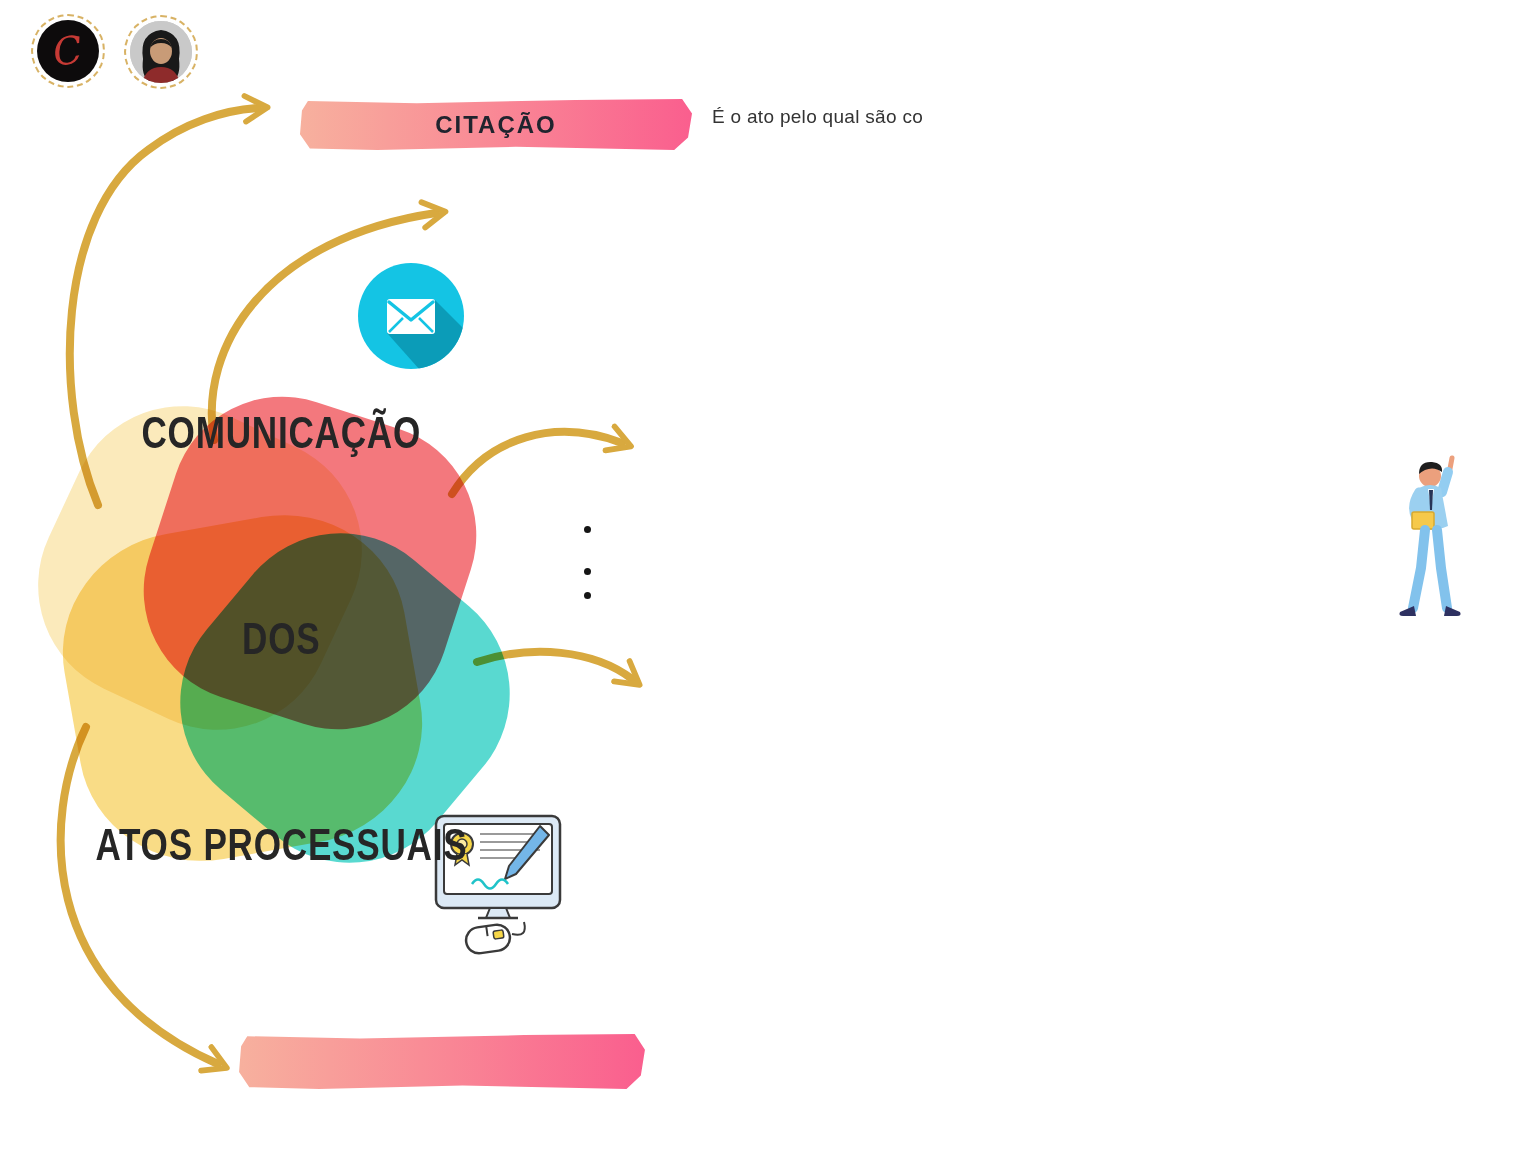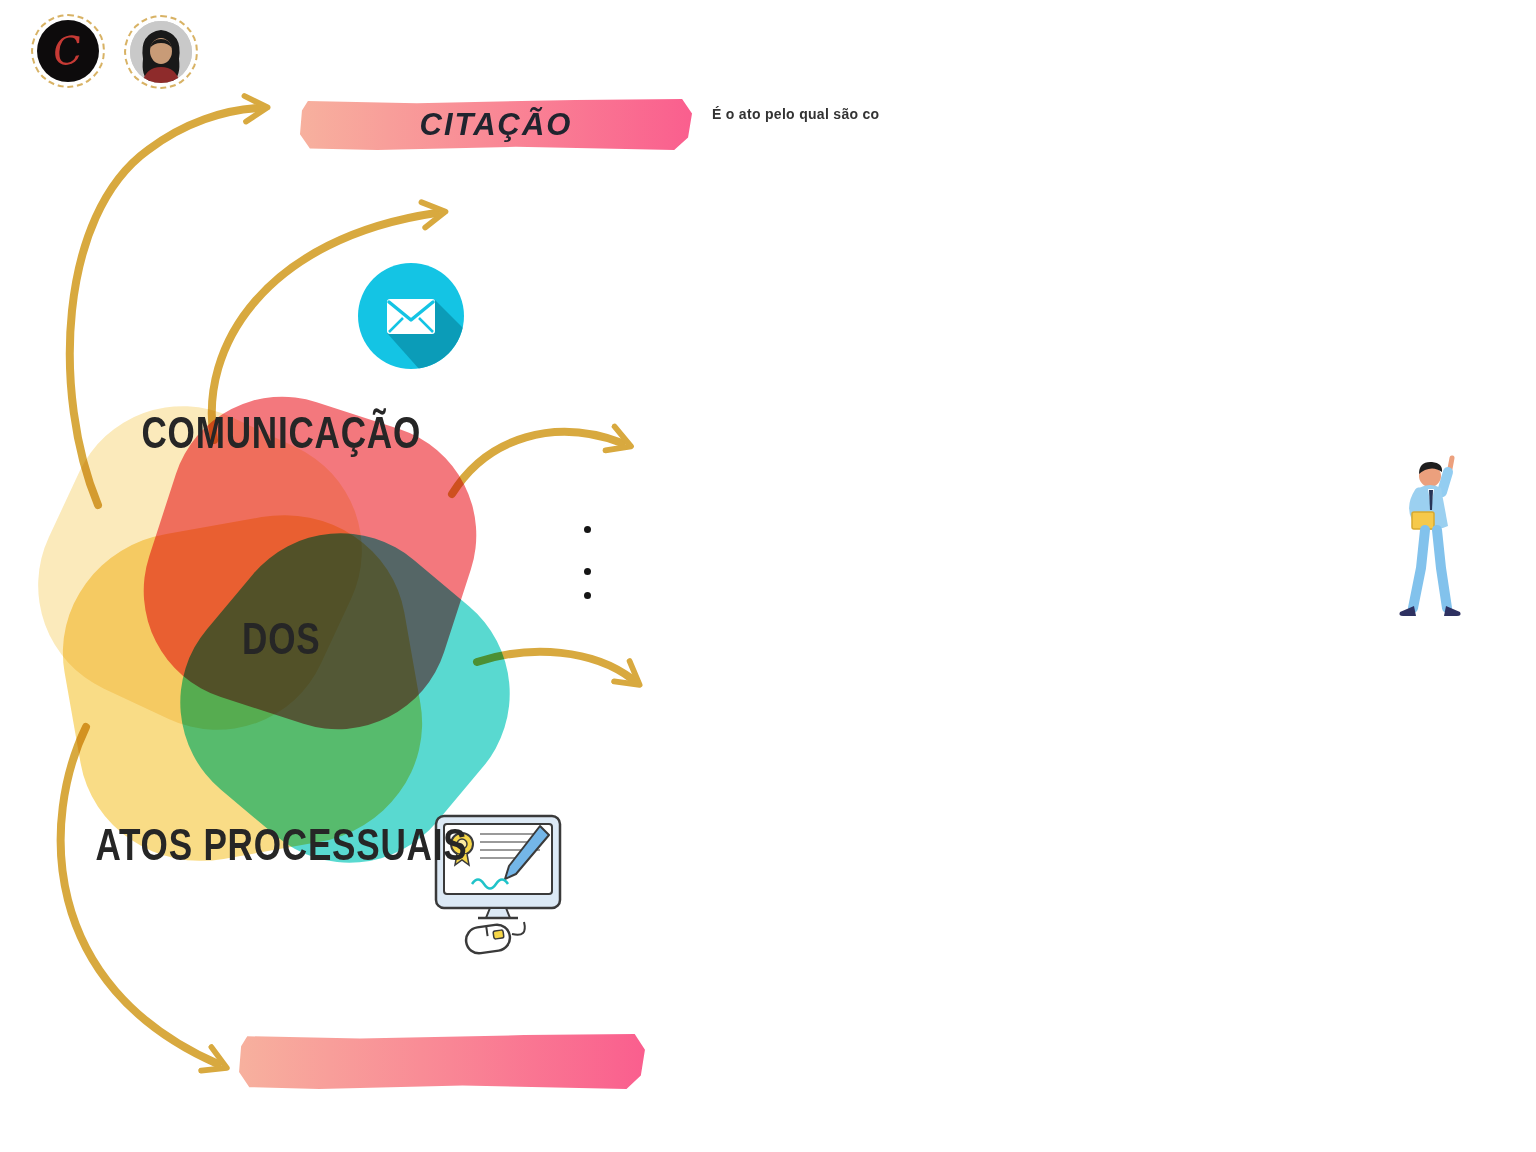--- a/index.html
+++ b/index.html
@@ -45,27 +45,27 @@
   
   .banner {
     position:absolute;
     display:flex; align-items:center; justify-content:center;
     background:linear-gradient(90deg, #F7B19E 0%, #F98C96 45%, #FA5E8E 100%);
     clip-path:polygon(1% 22%, 2.5% 4%, 30% 8%, 70% 2%, 97% 0%, 99.5% 28%, 98.5% 74%, 95% 98%, 55% 92%, 20% 98%, 3% 95%, 0.5% 68%);
   }
   .banner-citacao { left:298px; top:99px;  width:396px; height:52px; }
   .banner-bottom  { left:237px; top:1034px; width:410px; height:56px; }
   .banner-label {
-    font-weight:bold; font-size:31px; letter-spacing:2px; color:#20242e;font-style:italic;
+    font-weight:bold; font-size:24px; letter-spacing:2px; color:#20242e;
   }
 
   
   .citacao-note {
     position:absolute; left:712px; top:106px;
-    font-size:14px; font-weight:bold; color:#333333; letter-spacing:0.3px;
+    font-size:19px; font-weight:normal; color:#333333; letter-spacing:0.3px;
     white-space:nowrap;
   }
 
   
   .email-icon { position:absolute; left:358px; top:263px; width:106px; height:106px; }
 
   
   .blob { position:absolute; left:55px; top:408px; width:452px; height:462px; }
   .blob-shape { position:absolute; mix-blend-mode:multiply; }
   .shape-cream  { left:-5px;  top:10px;  width:300px; height:300px; background:#FBE9B8; border-radius:38%; transform:rotate(25deg);  opacity:.95; }

